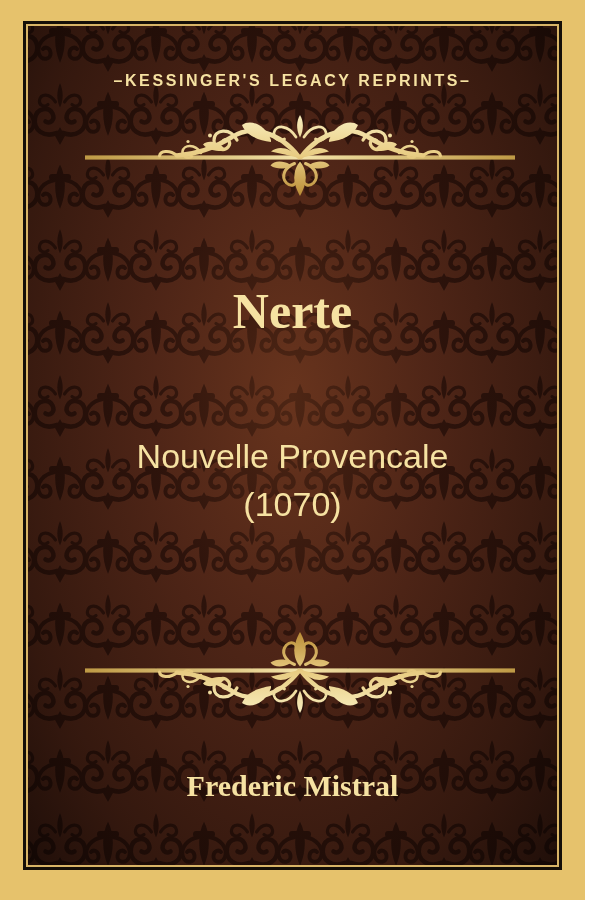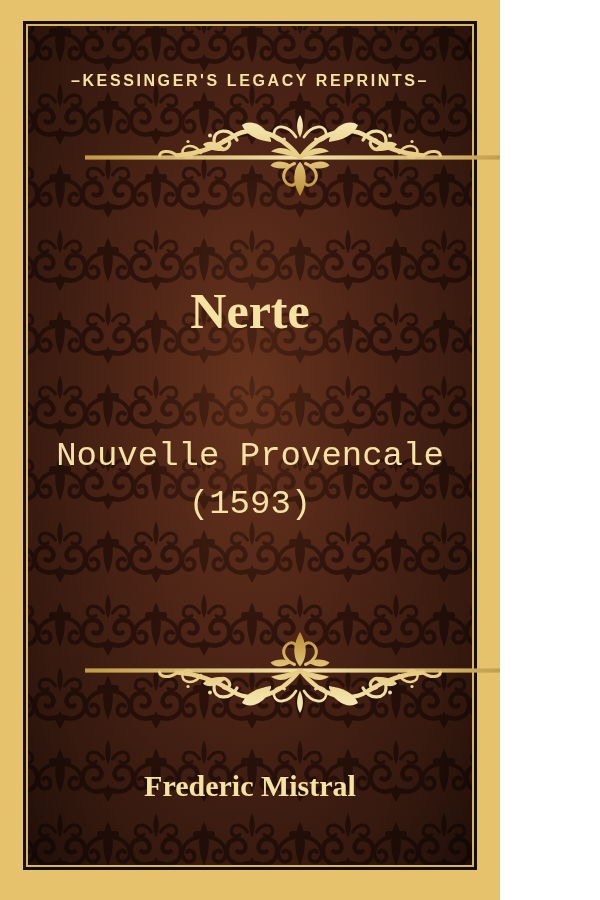--- a/index.html
+++ b/index.html
@@ -1,18 +1,18 @@
 <!DOCTYPE html>
 <html style="--margin: #e6c26c; --frame_line_dark: #150f08; --frame_line_gold: #d8b466; --field_base: #4e2517; --damask_motif: #2b120b; --text_cream: #f6e2a2; --ornament_gold_light: #f9efc1; --ornament_gold_mid: #e8cc82; --ornament_gold_dark: #b5862e; --line_gold_edge: #bf9a45; --line_gold_center: #f3e3a9;"><head>
 <meta charset="utf-8">
 <style>
   html,body{margin:0;padding:0;background:#ffffff;}
   .cover{
     position:relative;
-    width:500px;height:900px;
+    width:585px;height:900px;
     background:var(--margin,#e6c26c);
     overflow:hidden;
     font-family:"Liberation Serif",serif;
   }
   .frame{
     position:absolute;left:23px;top:21px;right:23px;bottom:30px;
     border:3px solid var(--frame_line_dark,#150f08);
   }
   .goldline{
     position:absolute;inset:0;
@@ -47,21 +47,21 @@
   .title{
     position:absolute;top:267px;left:0;right:0;margin:16px;
     text-align:center;
     font-family:"Liberation Serif",serif;
     font-weight:bold;font-size:50px;line-height:56px;
     color:var(--text_cream,#f6e2a2);
   }
   .subtitle{
     position:absolute;top:432px;left:0;right:0;
     text-align:center;
-    font-family:Liberation Mono, monospace;
+    font-family:Liberation Sans, sans-serif;
     font-weight:normal;font-size:34px;line-height:48px;
     color:var(--text_cream,#f6e2a2);
   }
   .author{
     position:absolute;top:766px;left:0;right:0;
     text-align:center;
     font-family:"Liberation Serif",serif;
     font-weight:bold;font-size:30px;line-height:40px;
     color:var(--text_cream,#f6e2a2);
   }
@@ -160,21 +160,21 @@
     <div class="brand">–KESSINGER'S LEGACY REPRINTS–</div>
 
     <svg class="divider divider-top" viewBox="0 0 430 88">
         <use href="#flourish"></use>
       </svg>
 
     <h1 class="title">Nerte</h1>
 
     <div class="subtitle">
       <span>Nouvelle Provencale</span><br>
-      <span>(1593)</span>
+      <span>(1070)</span>
     </div>
 
     <svg class="divider divider-bottom" viewBox="0 0 430 88">
         <use href="#flourish"></use>
       </svg>
 
     <div class="author">Frederic Mistral</div>
   </div>
 </div>
 

